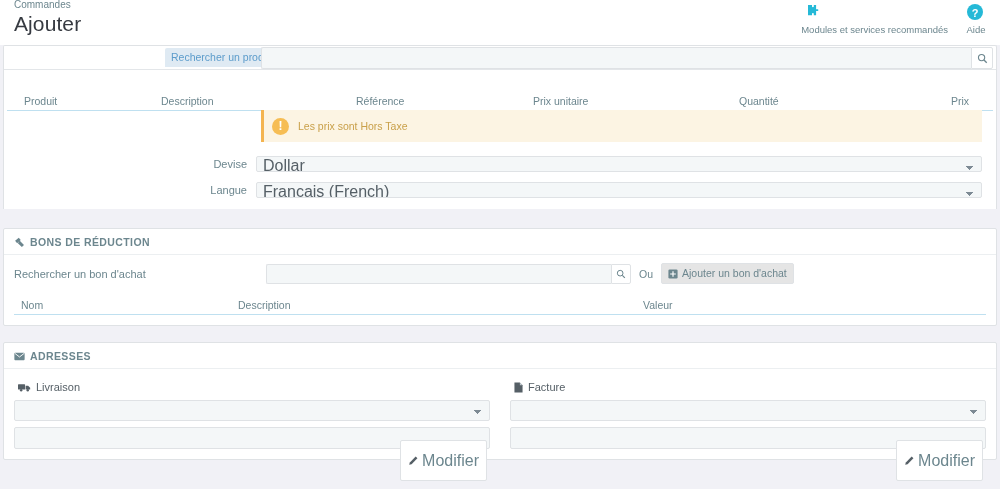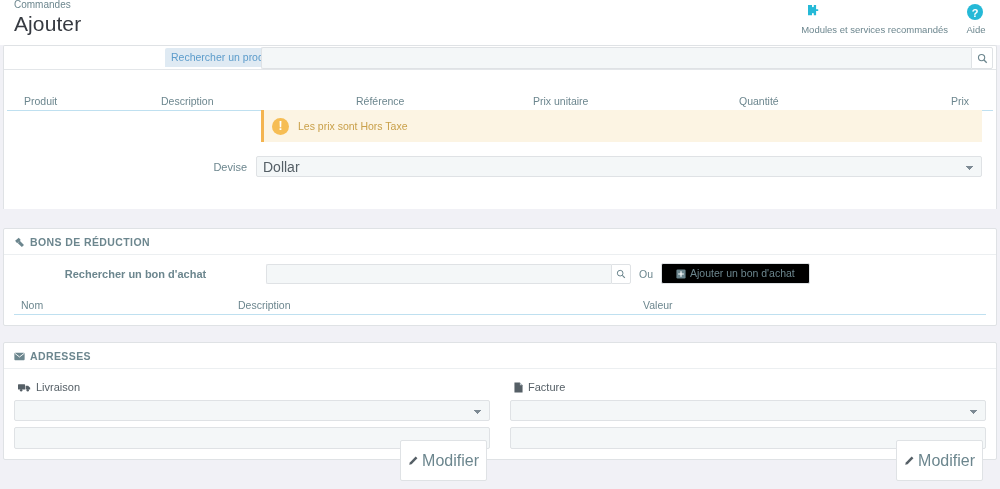--- a/index.html
+++ b/index.html
@@ -203,25 +203,25 @@
   }
   .form-row .lbl {
     width: 252px;
     text-align: right;
     padding-right: 9px;
     font-size: 11px;
     color: #6c868e;
   }
   .sel {
     flex: 1;
-    height: 21px;
+    height: 16px;
     border: 1px solid #dfe2e5;
     background: #f4f7f8;
     border-radius: 2px;
-    font-size: 14px;
+    font-size: 16px;
     color: #555f66;
     padding: 0 6px;
     font-family: "Liberation Sans", sans-serif;
     appearance: none;
     -webkit-appearance: none;
     background-image:
       linear-gradient(45deg, transparent 50%, #7d8a94 50%),
       linear-gradient(135deg, #7d8a94 50%, transparent 50%);
     background-position:
       calc(100% - 11px) 9px,
@@ -232,25 +232,24 @@
   }
 
   
   .voucher-row {
     display: flex;
     align-items: center;
     padding-left: 0;
   }
   .voucher-row .lbl {
     width: 252px;
-    text-align: center;
+    text-align: left;
     padding-right: 9px;
     font-size: 11px;
     color: #6c868e;
-    font-weight: bold;
   }
   .v-input {
     width: 345px;
     height: 20px;
     border: 1px solid #dfe2e5;
     border-right: none;
     background: #f4f7f8;
     border-radius: 2px 0 0 2px;
     font-size: 11px;
     padding: 0 6px;
@@ -261,26 +260,26 @@
     width: 20px; height: 20px;
     border: 1px solid #dfe2e5;
     background: #fff;
     border-radius: 0 2px 2px 0;
     color: #6c868e;
     display: flex; align-items: center; justify-content: center;
     cursor: pointer; padding: 0;
   }
   .ou-text { font-size: 10.5px; color: #6c868e; margin: 0 8px; }
   .btn-default {
-    background: #000000;
+    background: #e5e5e5;
     border: 1px solid #dfe2e5;
     border-radius: 2px;
     font-size: 10.5px;
     color: #6c868e;
-    padding: 3px 14px;
+    padding: 3px 6px;
     display: inline-flex;
     align-items: center;
     gap: 4px;
     cursor: pointer;
     line-height: 13px;
     font-family: "Liberation Sans", sans-serif;
     white-space: nowrap;
   }
   .tbl-head2 {
     position: relative;
@@ -416,20 +415,26 @@
     <span class="alert-text">Les prix sont Hors Taxe</span>
   </div>
 
   <div class="form-row" style="top:110px">
     <div class="lbl">Devise</div>
     <select class="sel">
       <option>Dollar</option>
     </select>
   </div>
 
+  <div class="form-row" style="top:136px">
+    <div class="lbl">Langue</div>
+    <select class="sel">
+      <option>Français (French)</option>
+    </select>
+  </div>
 </div>
 
 <div style="height:19px"></div>
 
 <div class="panel">
   <div class="panel-heading">
     <span>
       <svg width="11" height="11" viewBox="0 0 12 12">
         <path d="M1.2 4.2 L5.2 0.8 L7.4 3.3 L3.4 6.7 Z M6.3 4.2 L10.9 8.8 L8.6 11 L4.2 6.7 Z" fill="#6c868e"></path>
       </svg>

